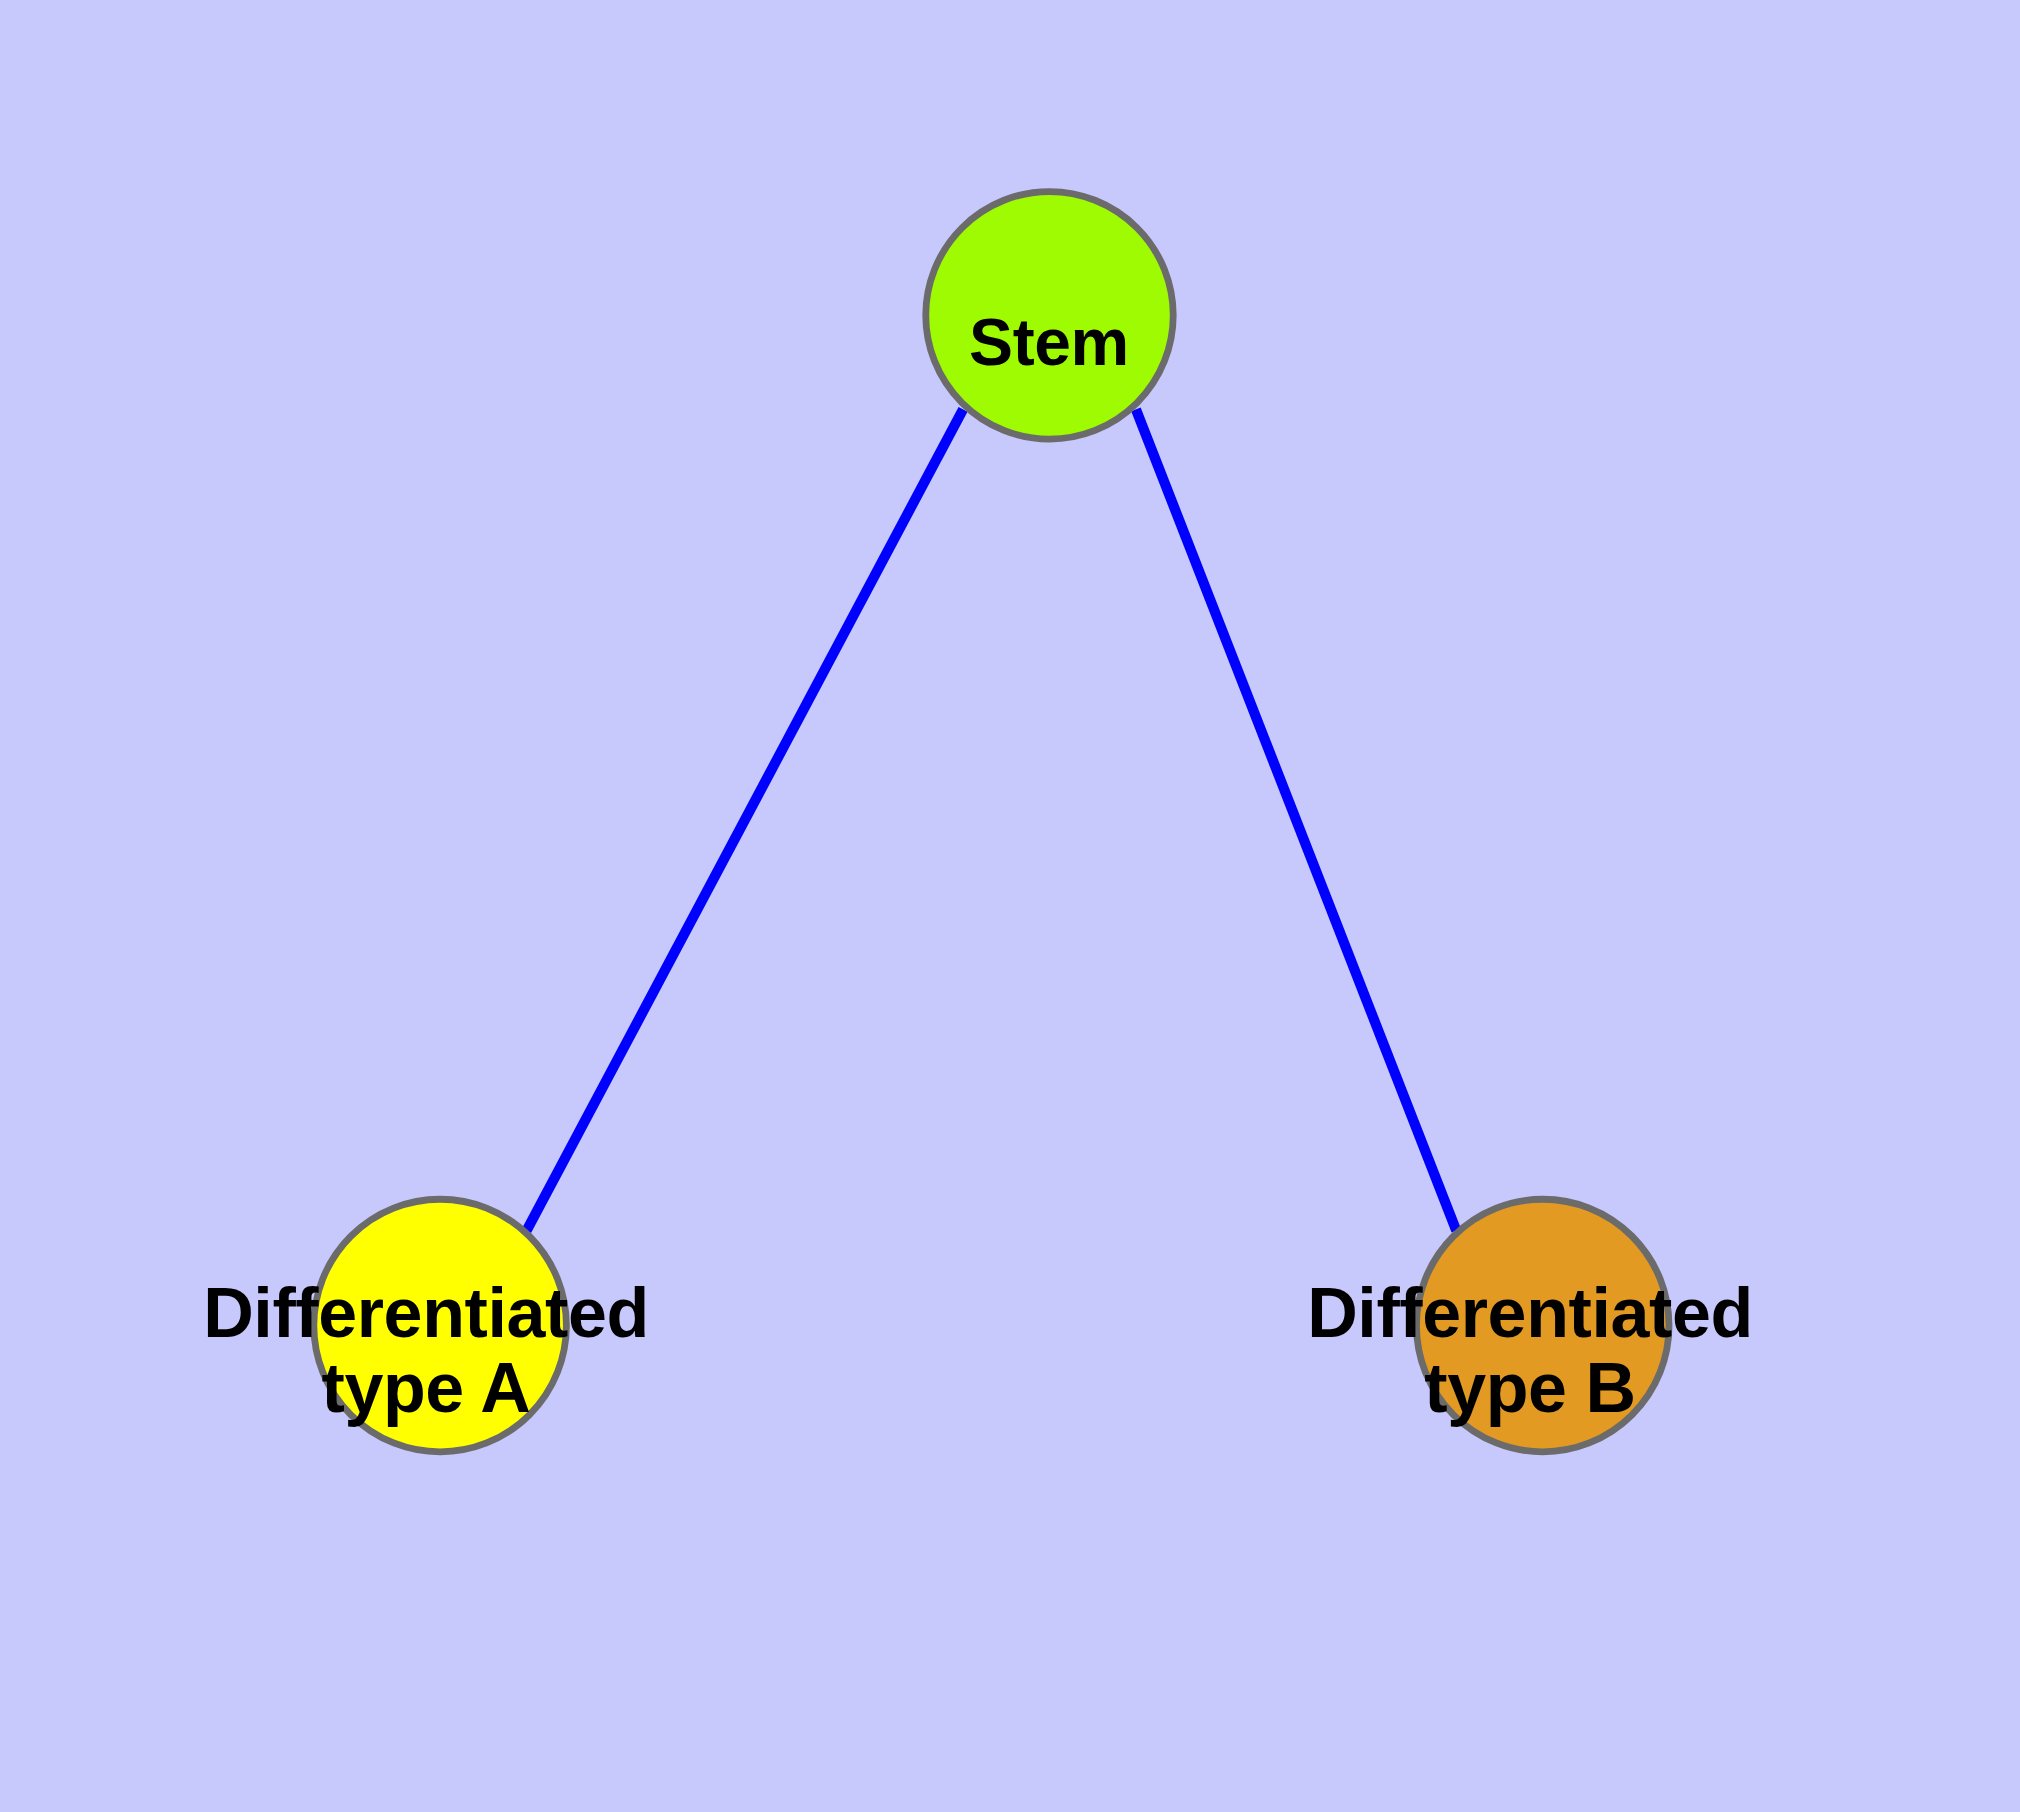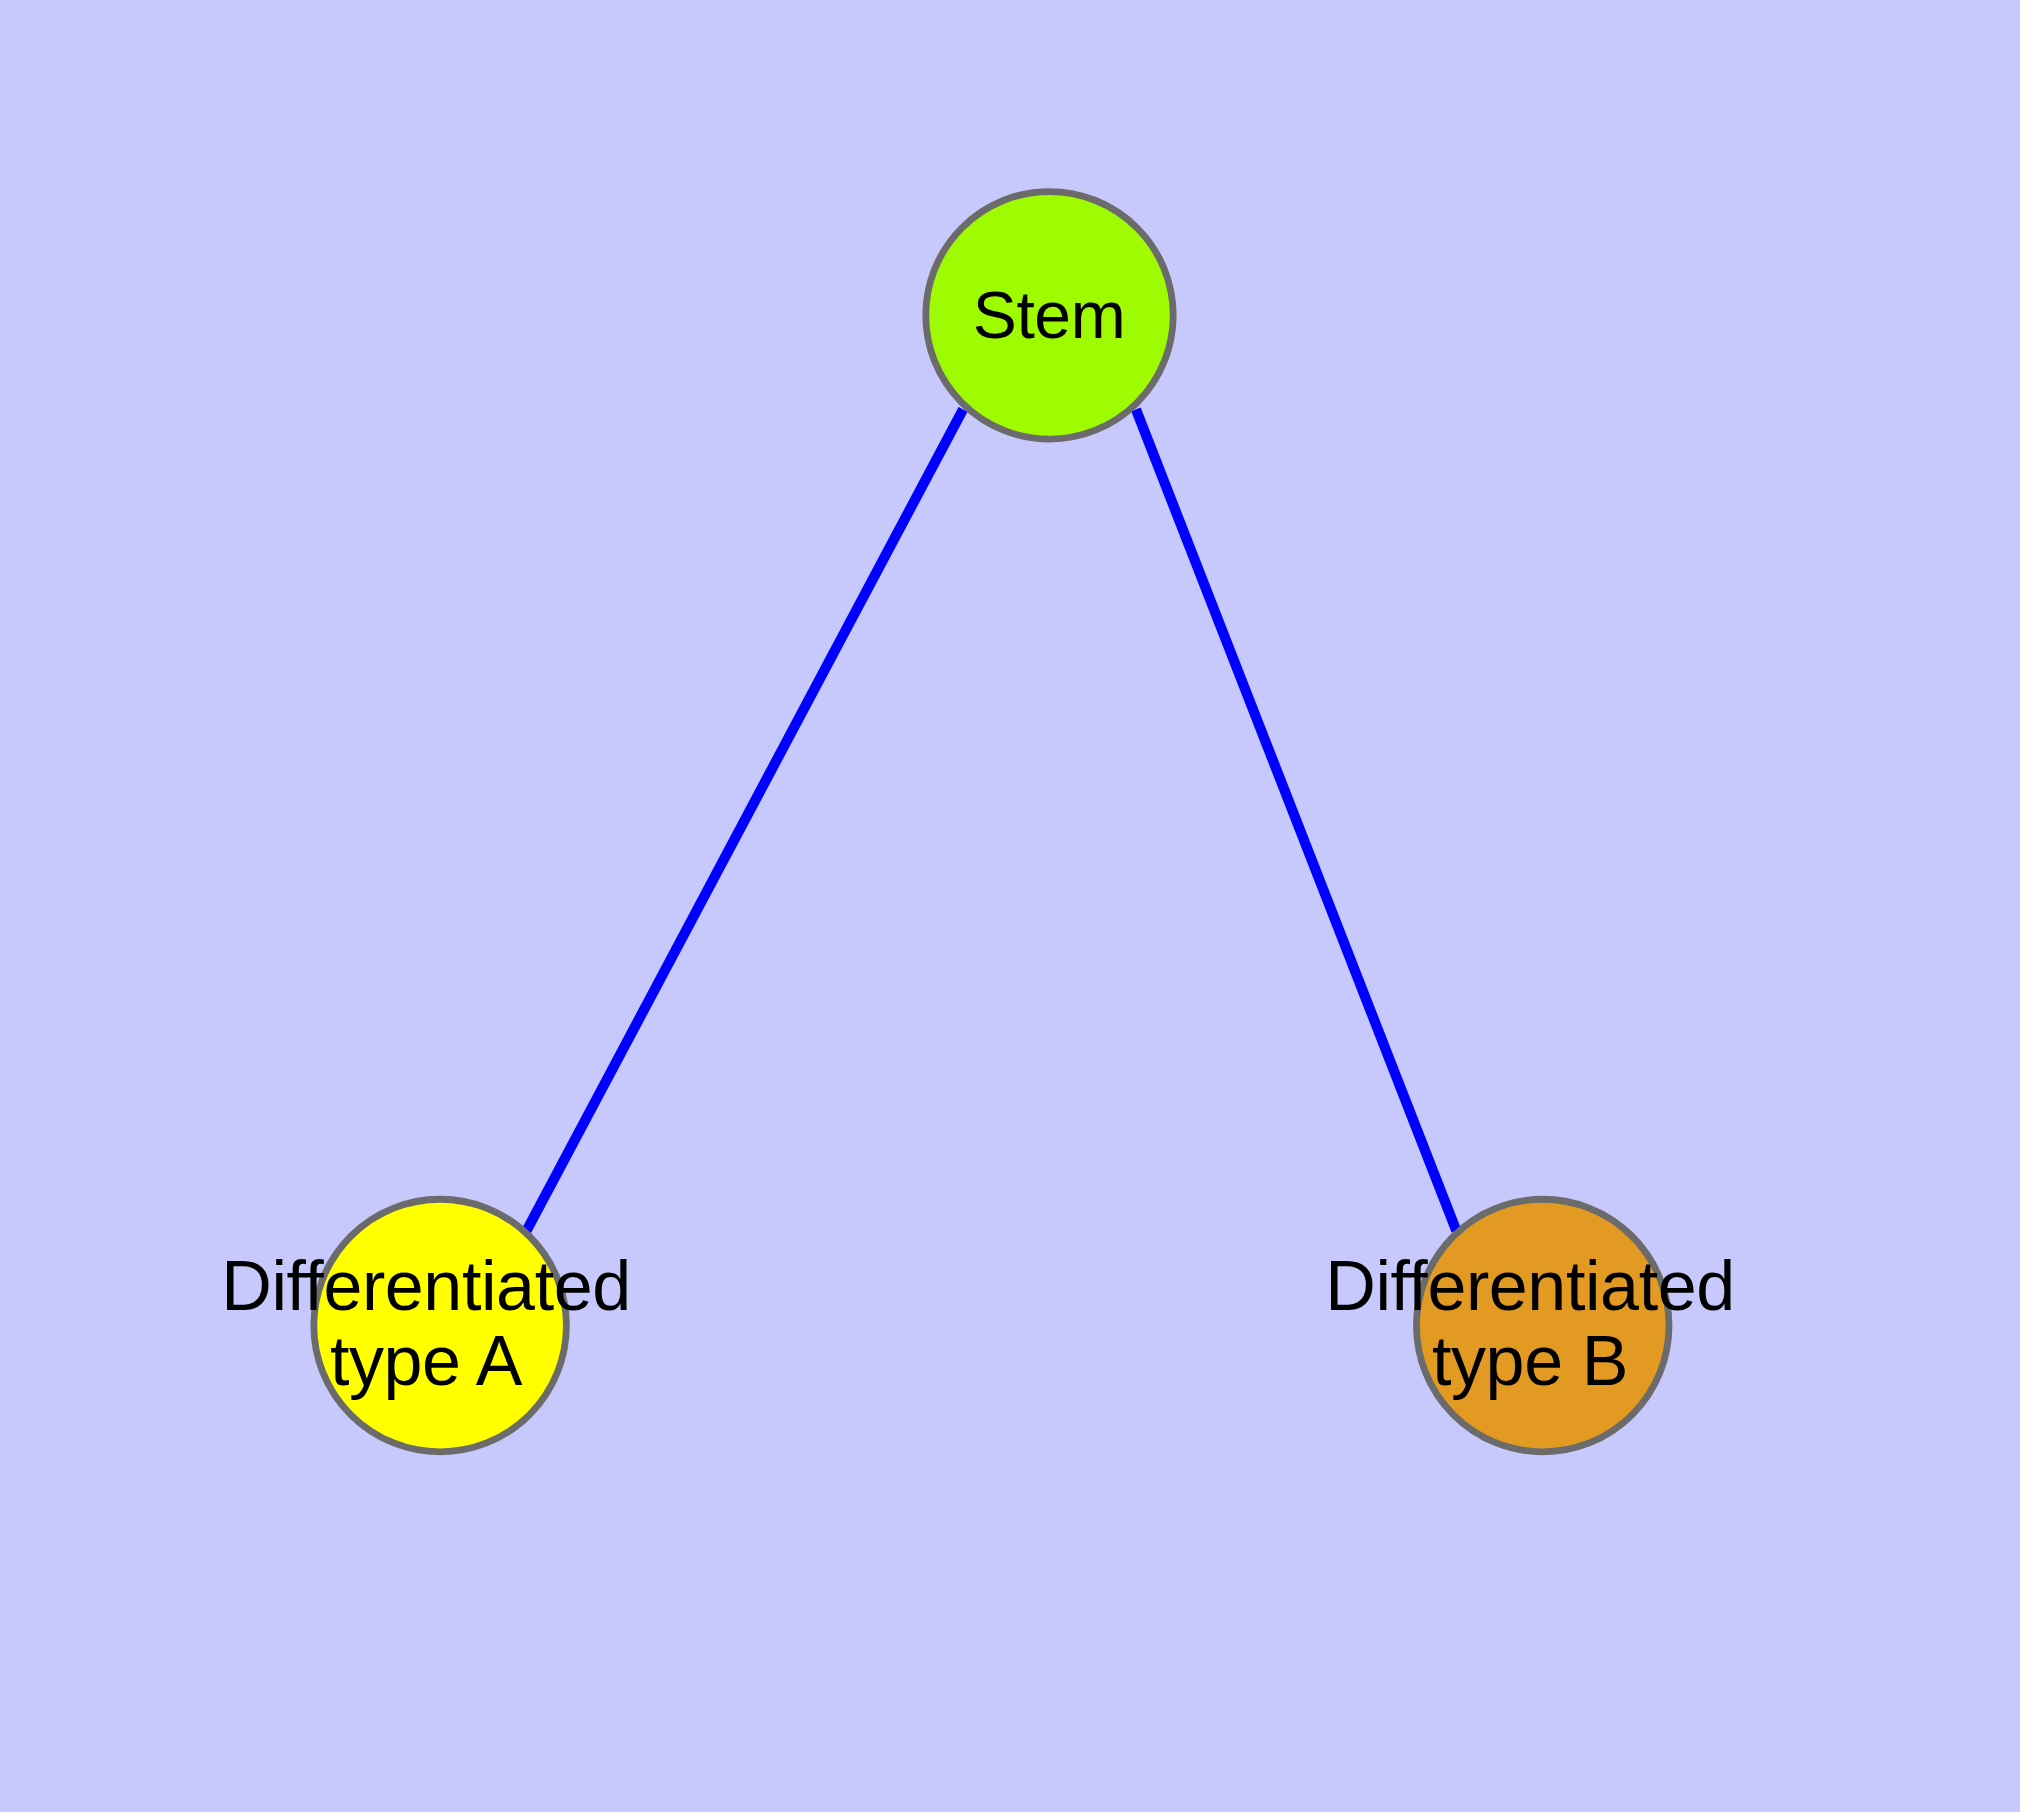--- a/index.html
+++ b/index.html
@@ -23,26 +23,27 @@
     left: 0;
     top: 0;
     width: 2021px;
     height: 1812px;
     display: block;
   }
   .node-label {
     position: absolute;
     color: #000000;
     font-family: "Liberation Sans", sans-serif;
-    font-weight: normal;
+    font-weight: bold;
     text-align: center;
     white-space: pre;
     line-height: 1.07;
     letter-spacing: -0.4px;
     pointer-events: none;
+    margin-top: 27px;
   }
   #label-stem {
     font-size: 66px;
     left: 1049px;
     top: 315px;
     transform: translate(-50%, -50%);
   }
   #label-diff-a {
     font-size: 70px;
     left: 426px;

